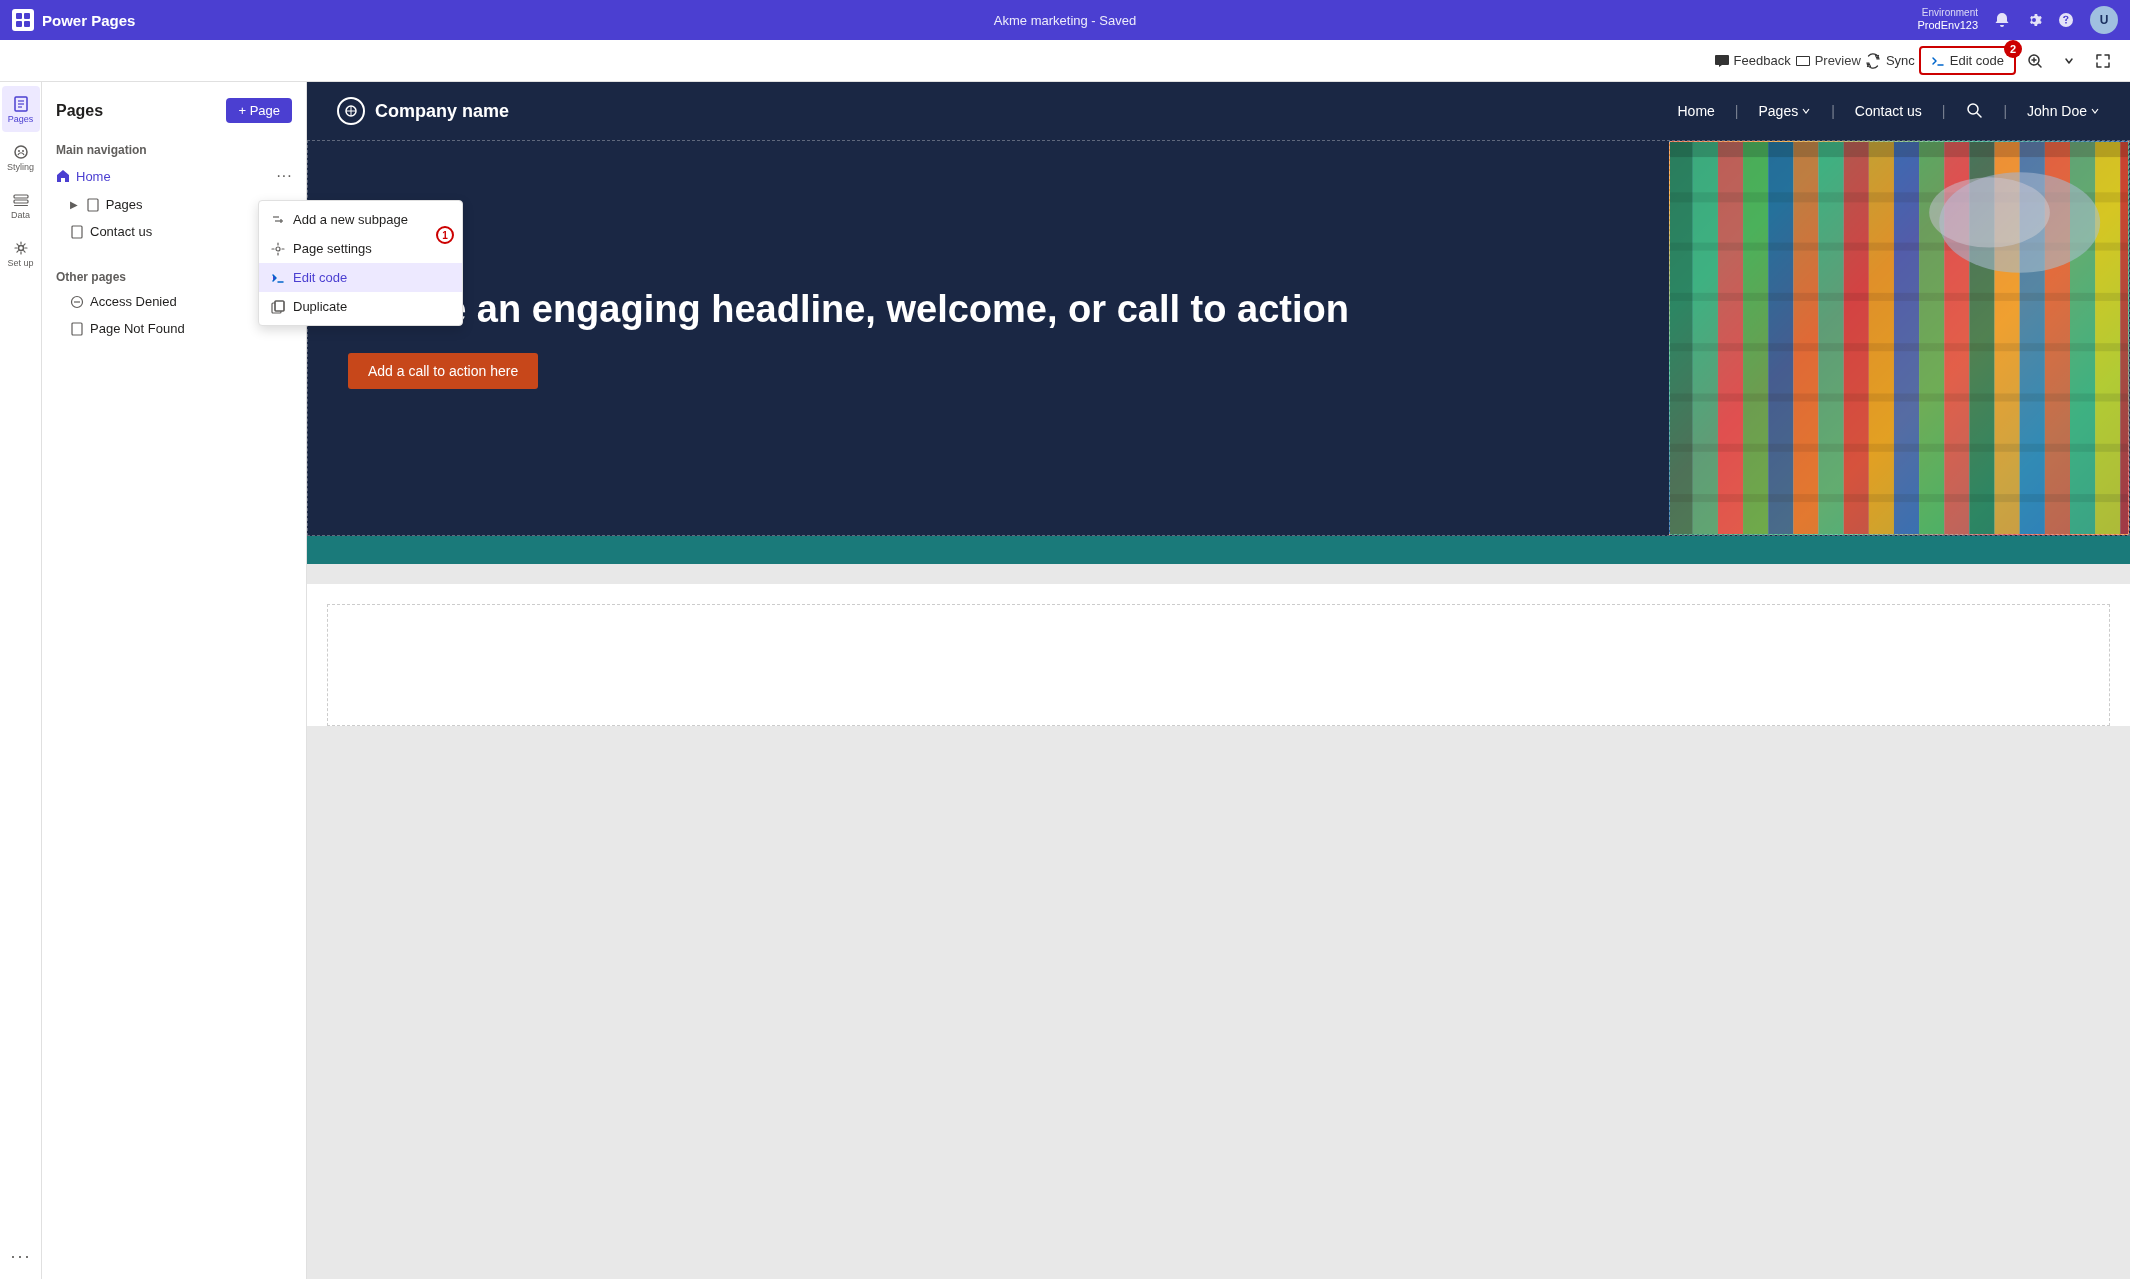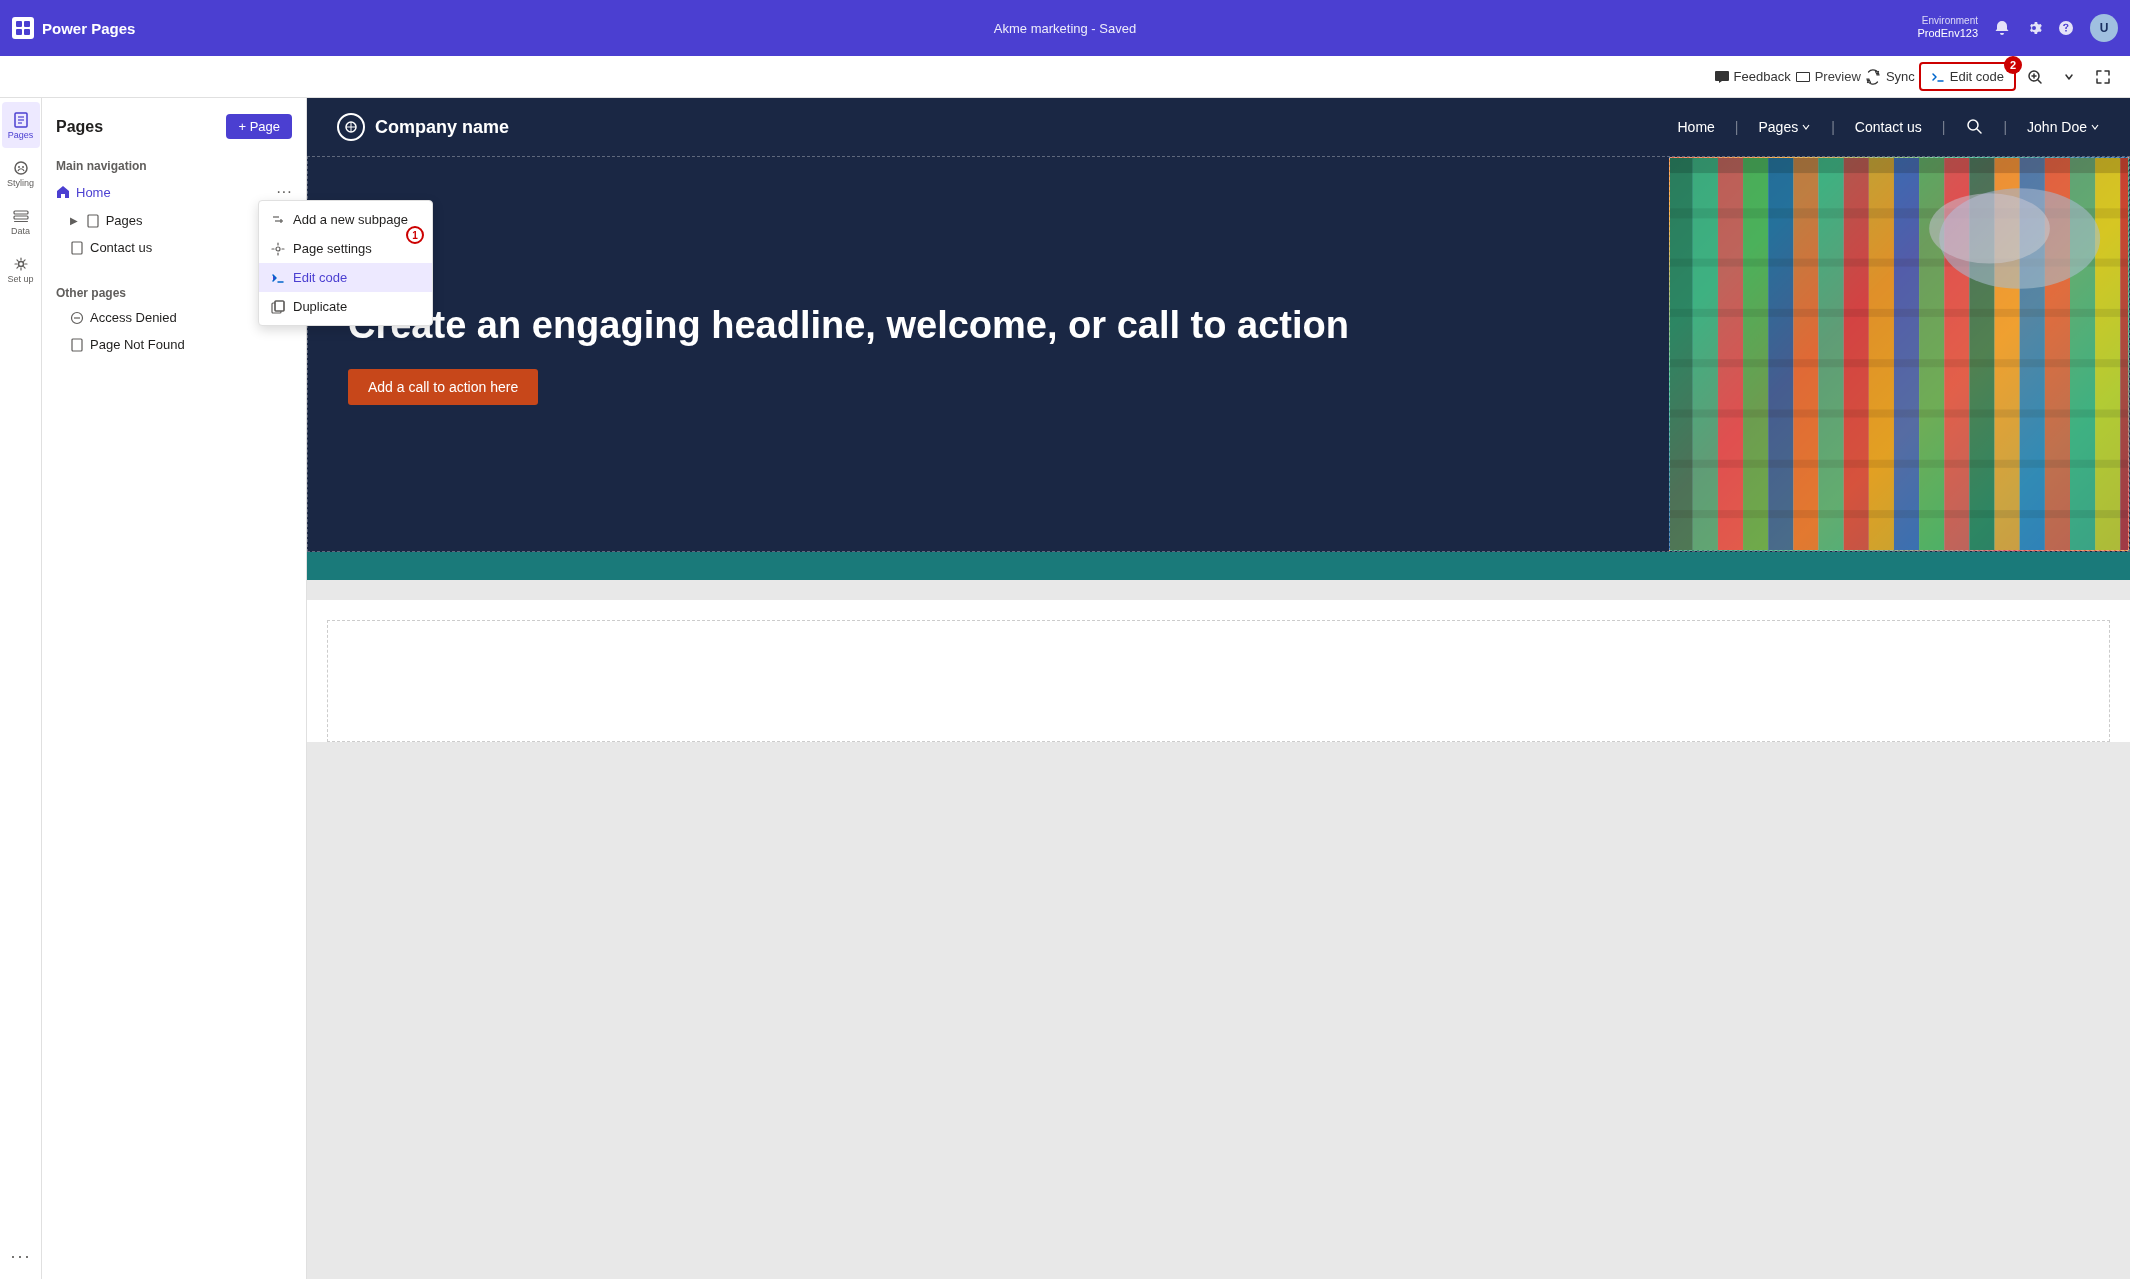--- a/index.html
+++ b/index.html
@@ -1,21 +1,21 @@
 <!DOCTYPE html>
 <html><head>
   <meta charset="utf-8">
   <style>
     * { box-sizing: border-box; margin: 0; padding: 0; }
     body { font-family: 'Segoe UI', sans-serif; background: #f3f2f1; display: flex; flex-direction: column; height: 100vh; overflow: hidden; }
 
     
     .topbar {
       background: #4b3fd1;
-      height: 56px;
+      height: 40px;
       display: flex;
       align-items: center;
       padding: 0 12px;
       flex-shrink: 0;
       color: white;
       position: relative;
     }
     .topbar-logo {
       display: flex;
       align-items: center;
@@ -240,21 +240,21 @@
 
     
     .context-menu {
       position: absolute;
       top: 200px;
       left: 258px;
       background: white;
       border: 1px solid #e0e0e0;
       border-radius: 4px;
       box-shadow: 0 4px 12px rgba(0,0,0,0.15);
-      width: 175px;
+      width: 205px;
       z-index: 100;
       padding: 4px 0;
     }
     .ctx-item {
       display: flex;
       align-items: center;
       gap: 8px;
       padding: 7px 12px;
       font-size: 13px;
       color: #201f1e;

